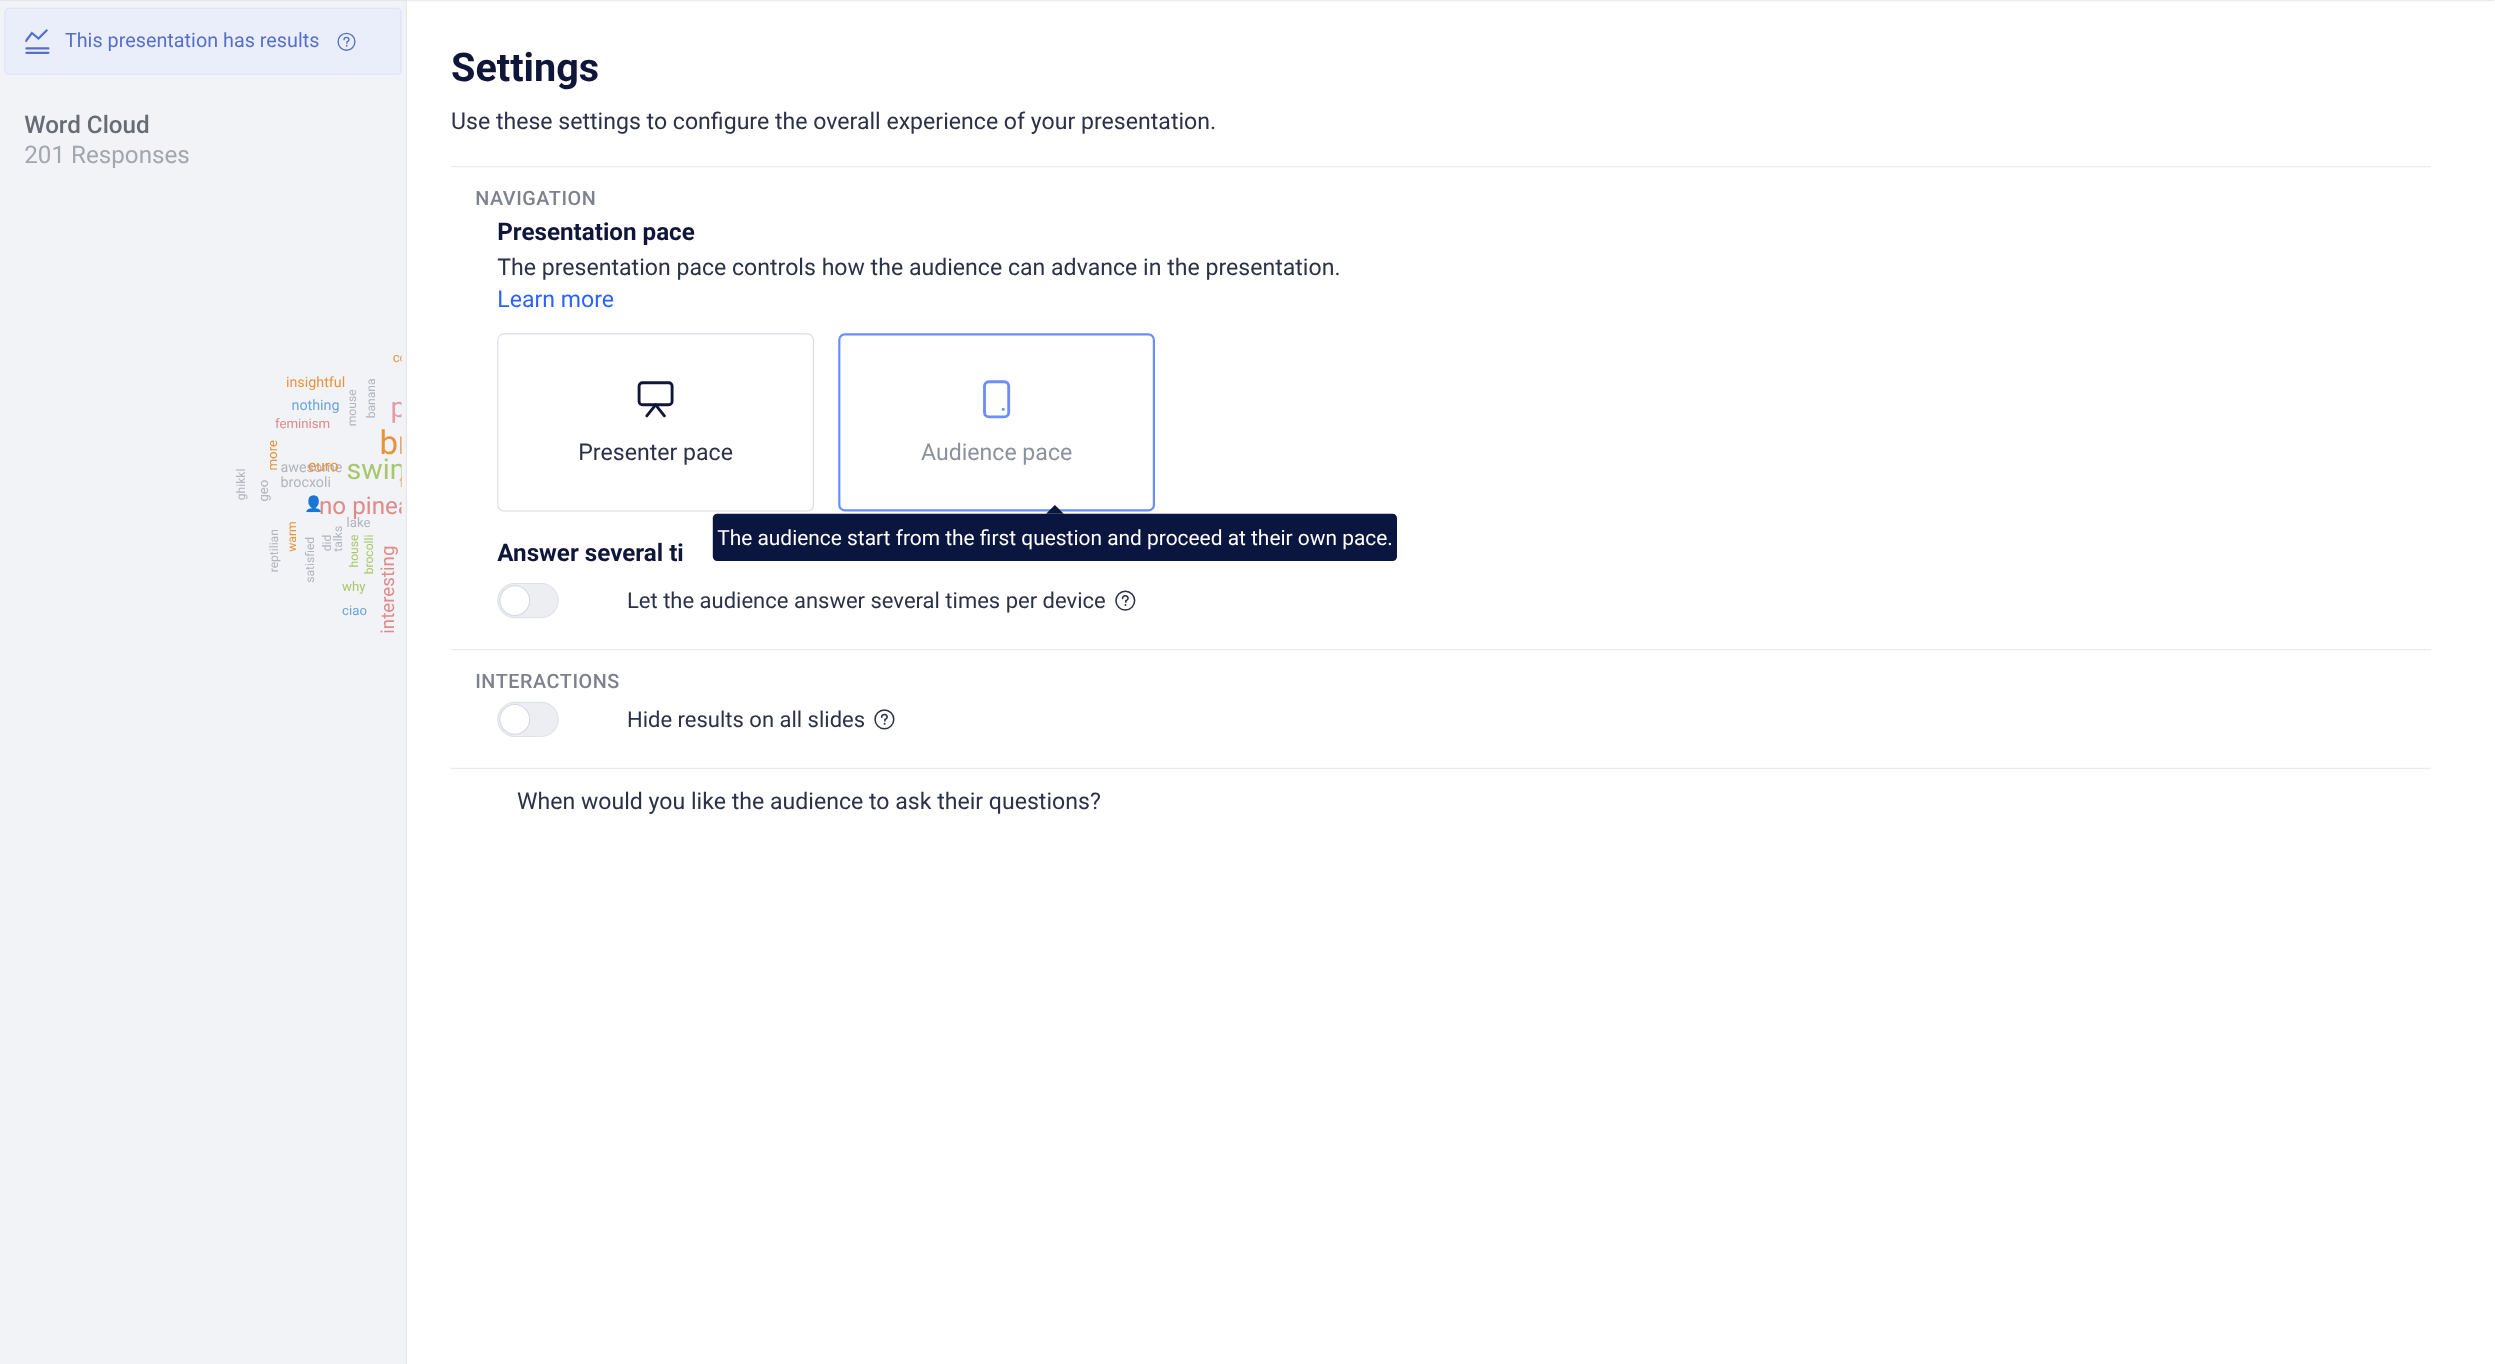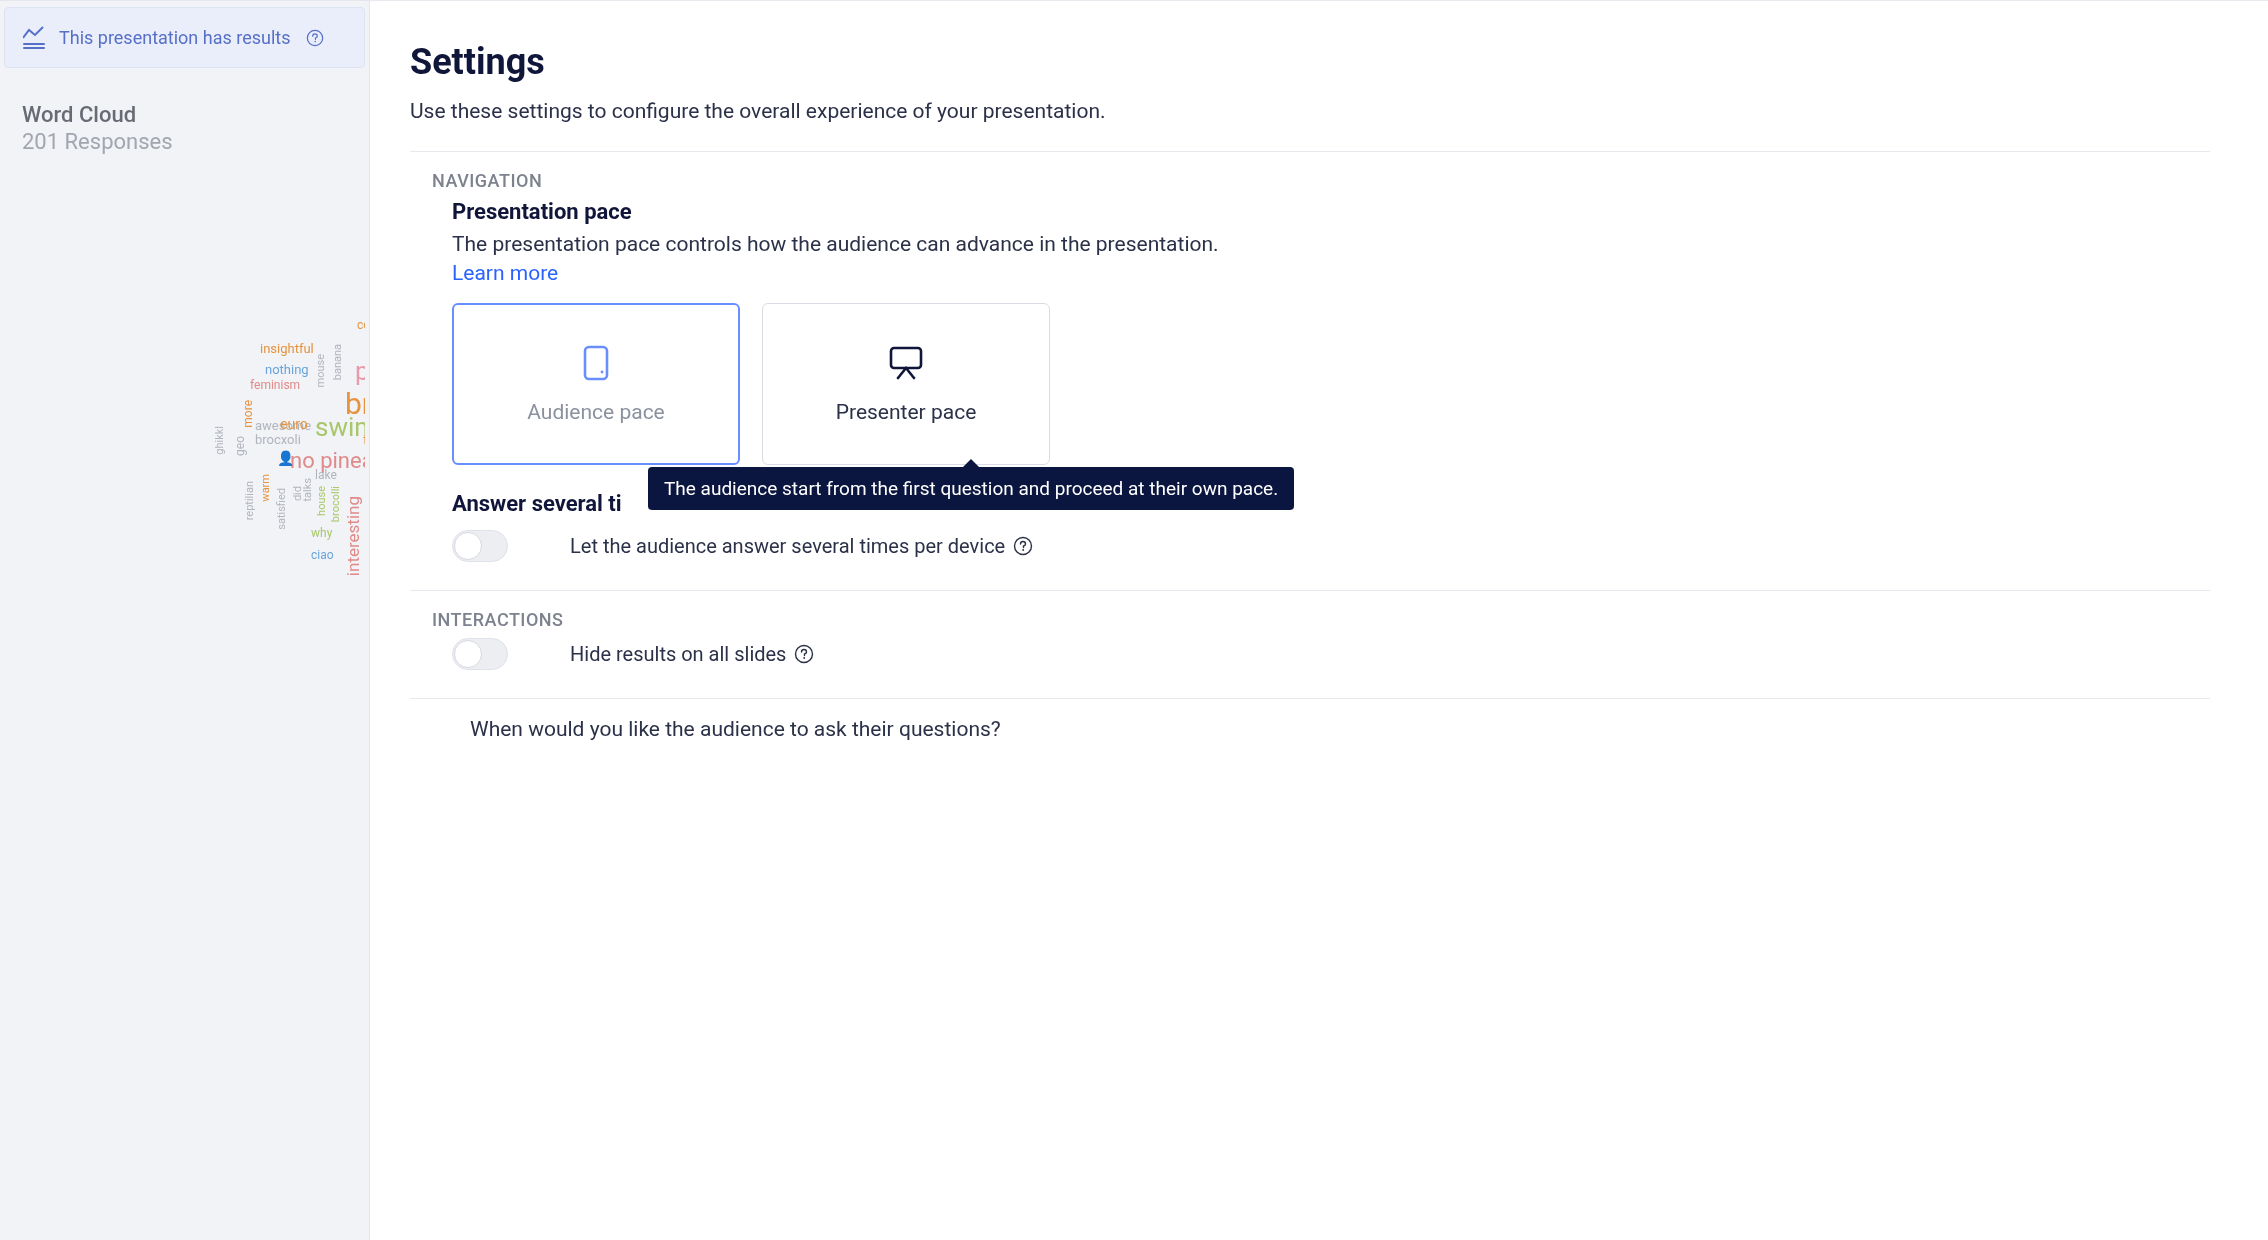--- a/index.html
+++ b/index.html
@@ -173,21 +173,21 @@
   .pace-card.selected .pace-card-label {
     color: #8b919e;
   }
   .tooltip {
     position: absolute;
     top: 164px;
     left: 196px;
     background: #0b1640;
     color: #fff;
     font-size: 19px;
-    padding: 10px 16px;
+    padding: 10px 4px;
     border-radius: 4px;
     white-space: nowrap;
     z-index: 5;
   }
   .tooltip::before {
     content: "";
     position: absolute;
     top: -8px;
     left: 50%;
     margin-left: -8px;
@@ -317,34 +317,34 @@
     <p class="page-desc">Use these settings to configure the overall experience of your presentation.</p>
     <div class="divider"></div>
 
     <div class="section-label">NAVIGATION</div>
     <div class="section-content">
       <div class="sub-heading">Presentation pace</div>
       <div class="sub-desc">The presentation pace controls how the audience can advance in the presentation.</div>
       <a href="#" class="learn-link">Learn more</a>
 
       <div class="pace-cards">
-        <div class="pace-card selected">
-          <svg width="28" height="38" viewBox="0 0 28 38">
-            <rect x="3" y="3" width="22" height="32" rx="4" fill="none" stroke="#6b8eff" stroke-width="2.6"></rect>
-            <circle cx="20" cy="28" r="1.4" fill="#6b8eff"></circle>
-          </svg>
-          <div class="pace-card-label">Audience pace</div>
-        </div>
         <div class="pace-card">
           <svg width="40" height="38" viewBox="0 0 40 38">
             <rect x="5" y="4" width="30" height="20" rx="3" fill="none" stroke="#10153a" stroke-width="2.6"></rect>
             <line x1="20" y1="24" x2="12" y2="34" stroke="#10153a" stroke-width="2.6" stroke-linecap="round"></line>
             <line x1="20" y1="24" x2="28" y2="34" stroke="#10153a" stroke-width="2.6" stroke-linecap="round"></line>
           </svg>
           <div class="pace-card-label">Presenter pace</div>
+        </div>
+        <div class="pace-card selected">
+          <svg width="28" height="38" viewBox="0 0 28 38">
+            <rect x="3" y="3" width="22" height="32" rx="4" fill="none" stroke="#6b8eff" stroke-width="2.6"></rect>
+            <circle cx="20" cy="28" r="1.4" fill="#6b8eff"></circle>
+          </svg>
+          <div class="pace-card-label">Audience pace</div>
         </div>
         <div class="tooltip">The audience start from the first question and proceed at their own pace.</div>
       </div>
 
       <div class="sub-heading2">Answer several ti</div>
       <div class="toggle-row">
         <div class="toggle">
             <div class="toggle-knob"></div>
           </div>
         <div class="toggle-label">

